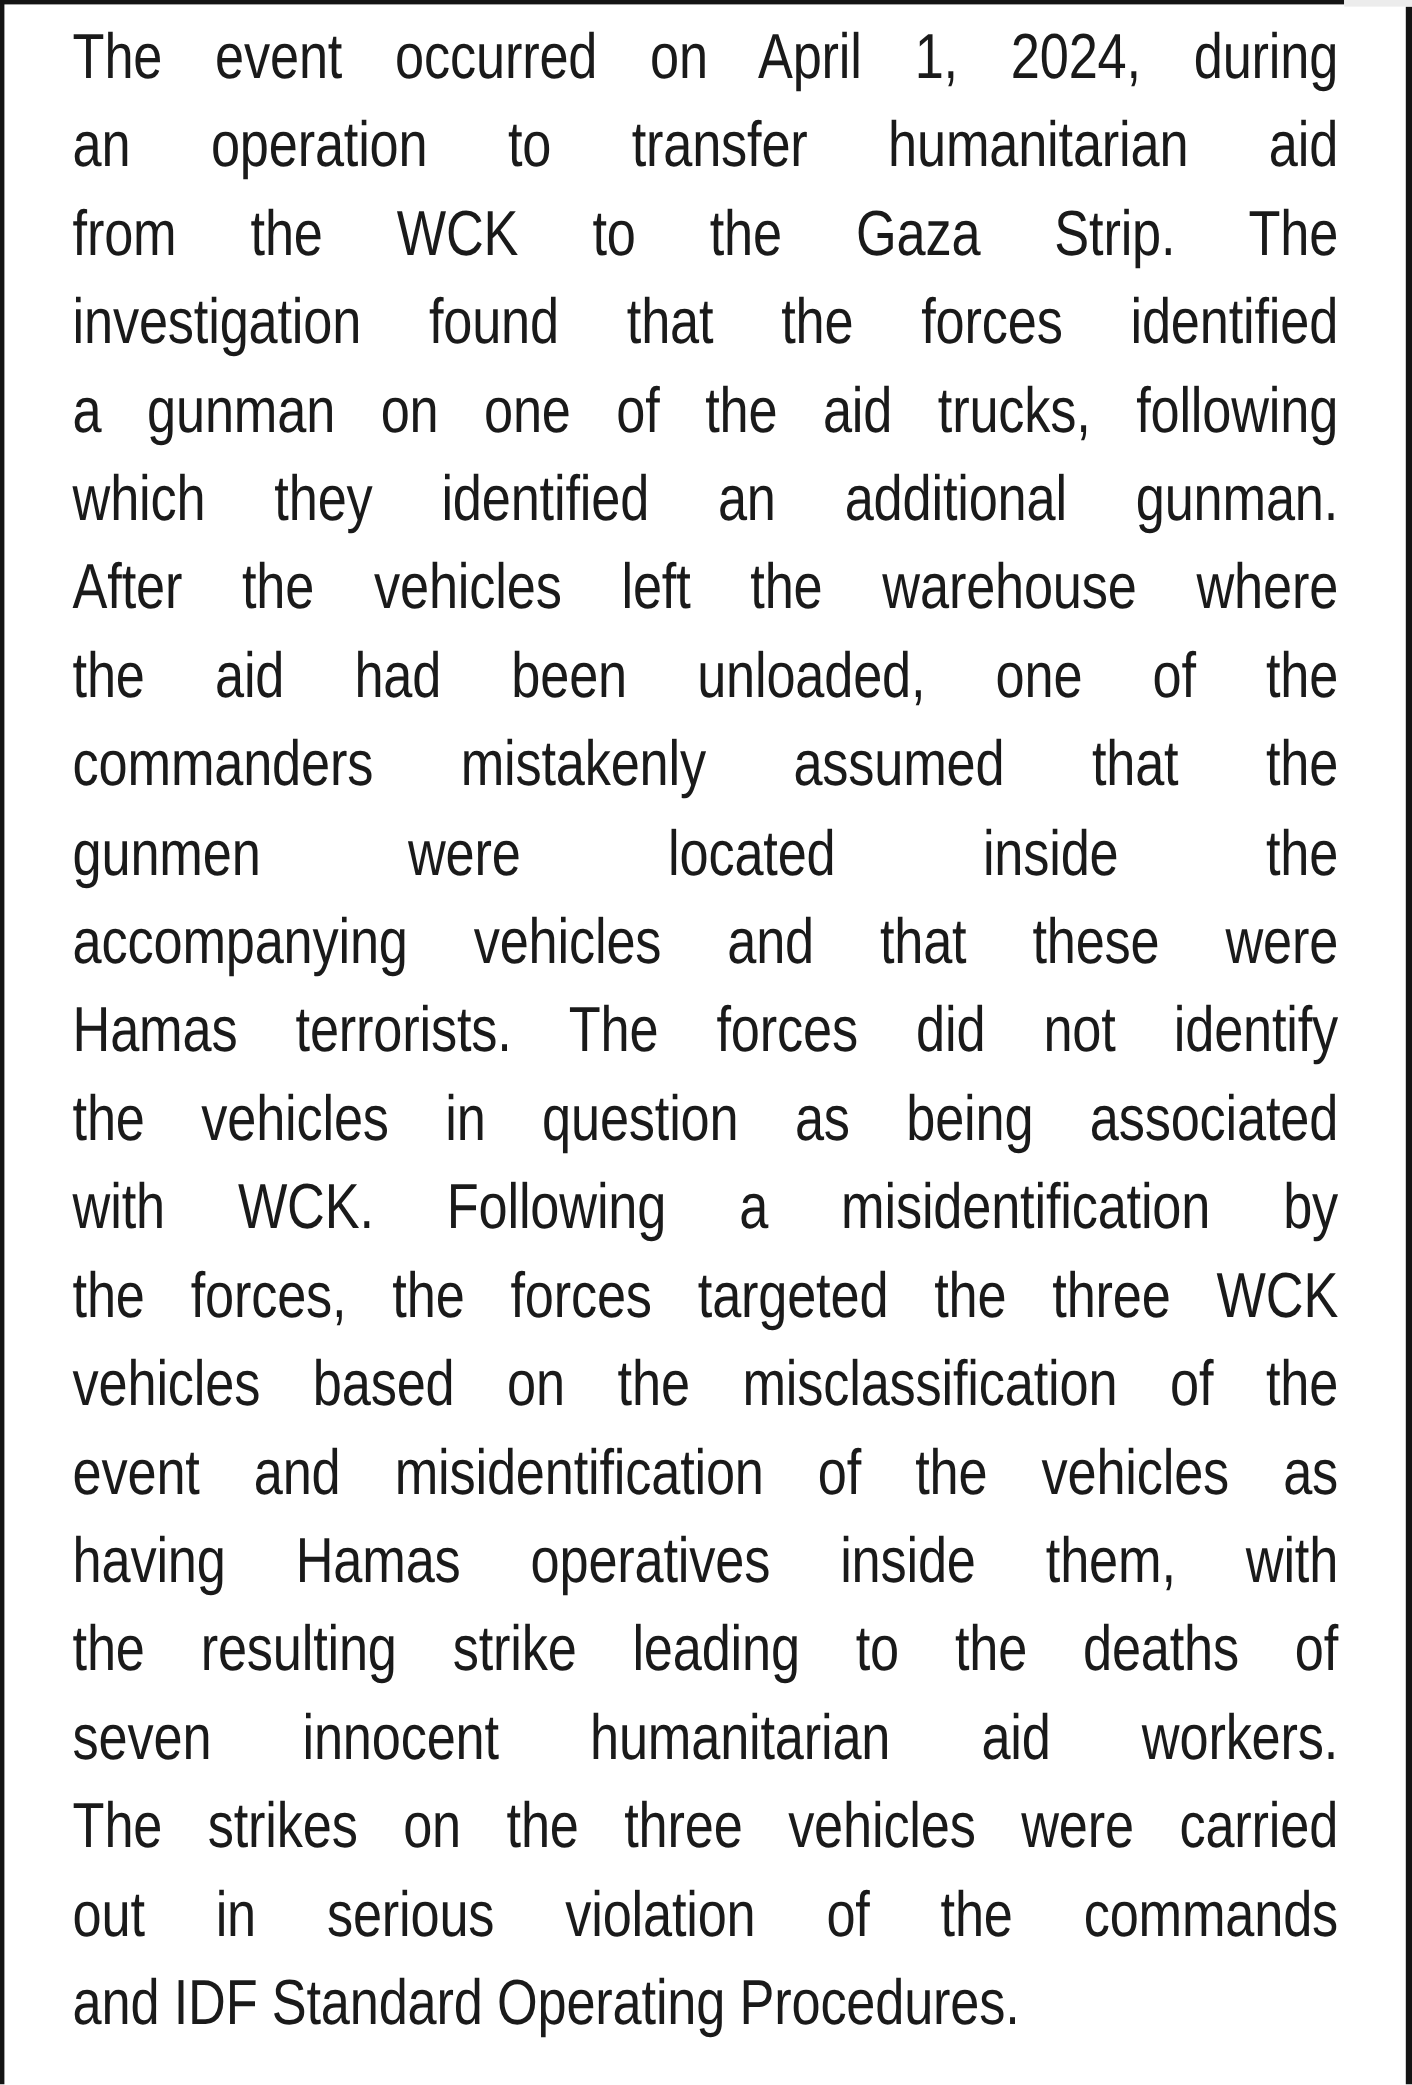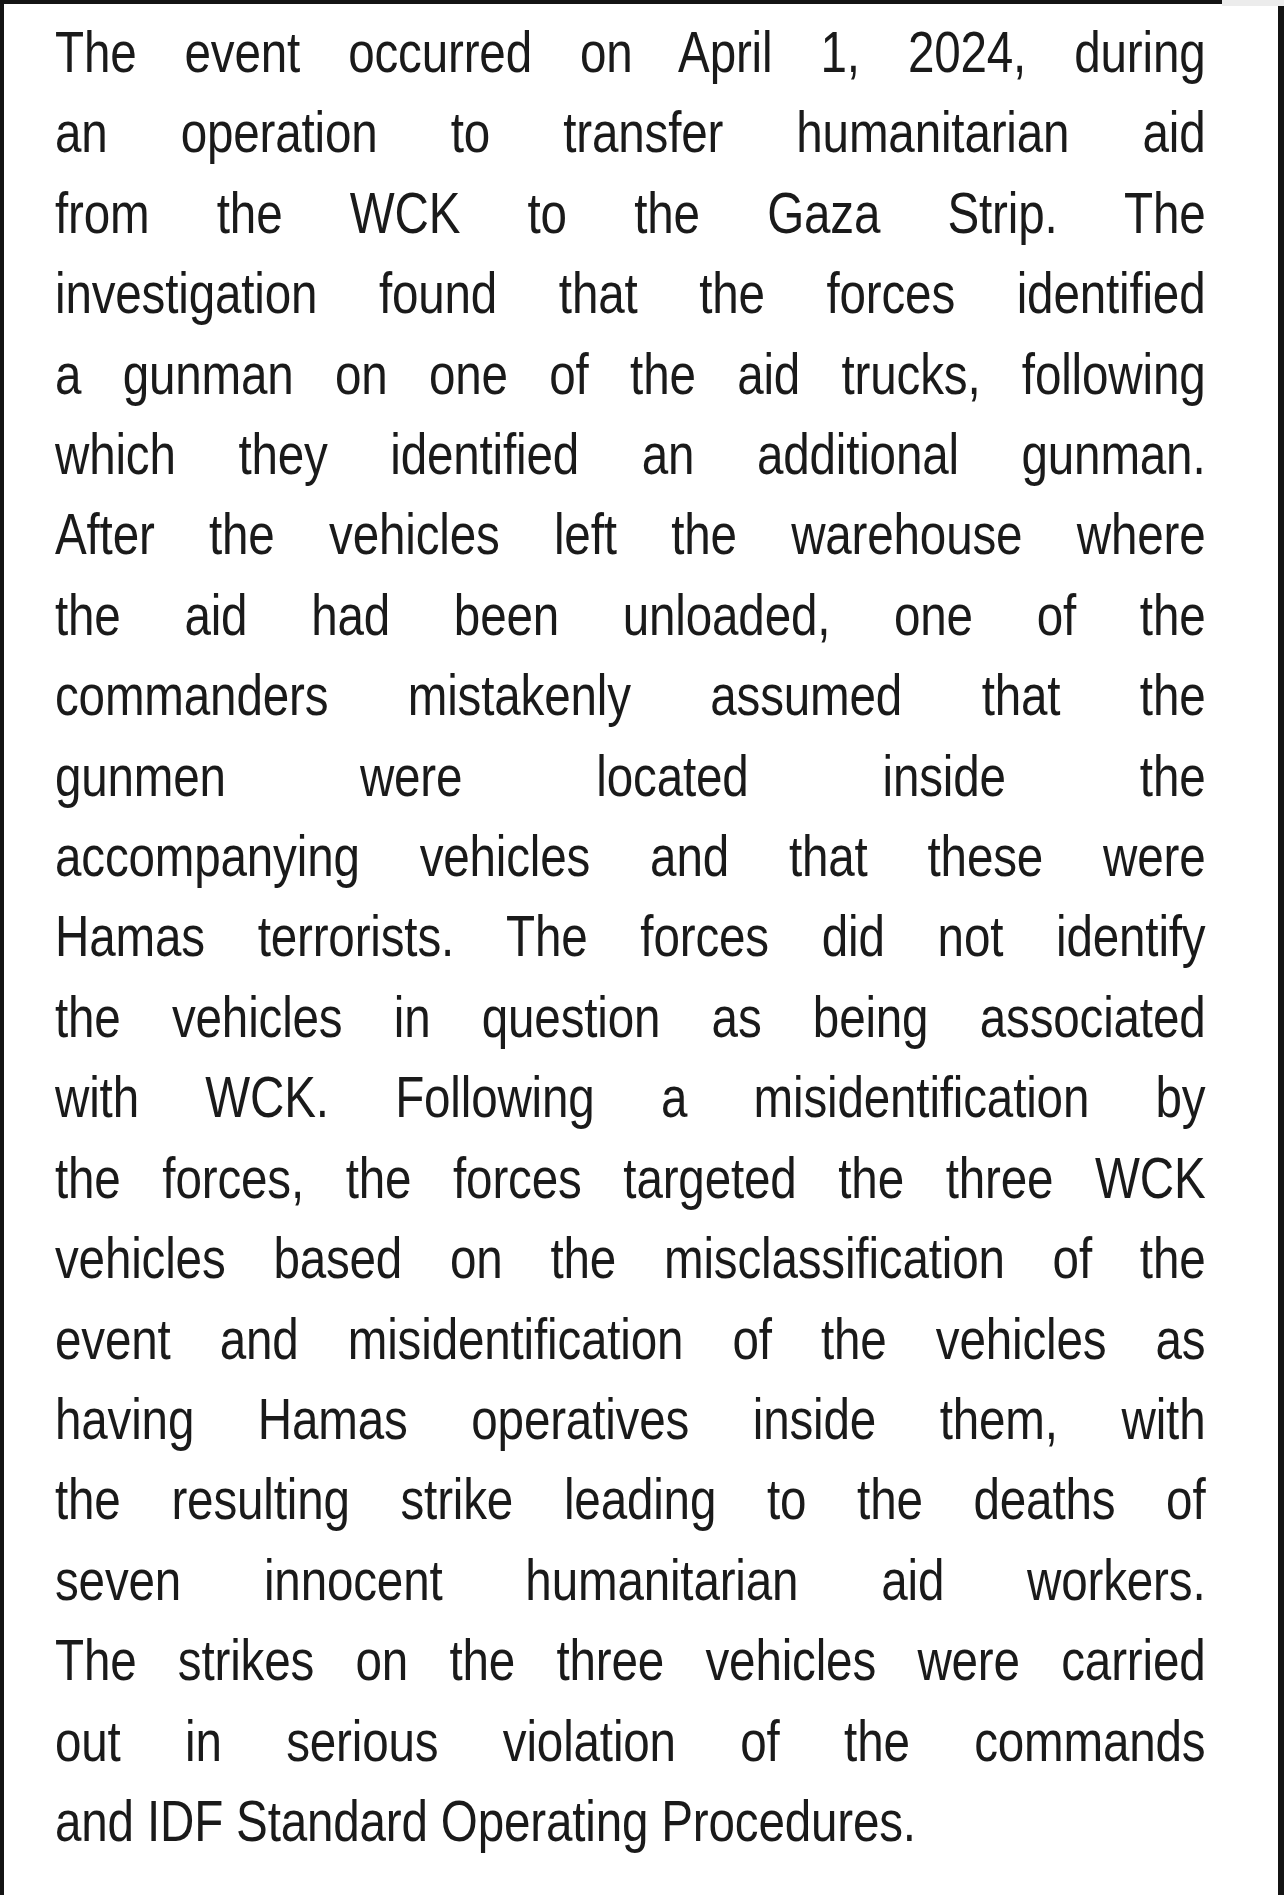--- a/index.html
+++ b/index.html
@@ -35,21 +35,21 @@
   }
   .corner-notch {
     position: absolute;
     left: 1222px; top: 0;
     width: 62px; height: 6px;
     background: #ececec;
   }
   
   .text-block {
     position: absolute;
-    left: 55px;
+    left: 66px;
     top: 12px;
     width: 1150px;
     height: 1861px;
   }
   .line {
     width: 1403px;               
     transform: scaleX(0.82);     
     transform-origin: 0 0;
     font-size: 58px;
     line-height: 80.4px;

